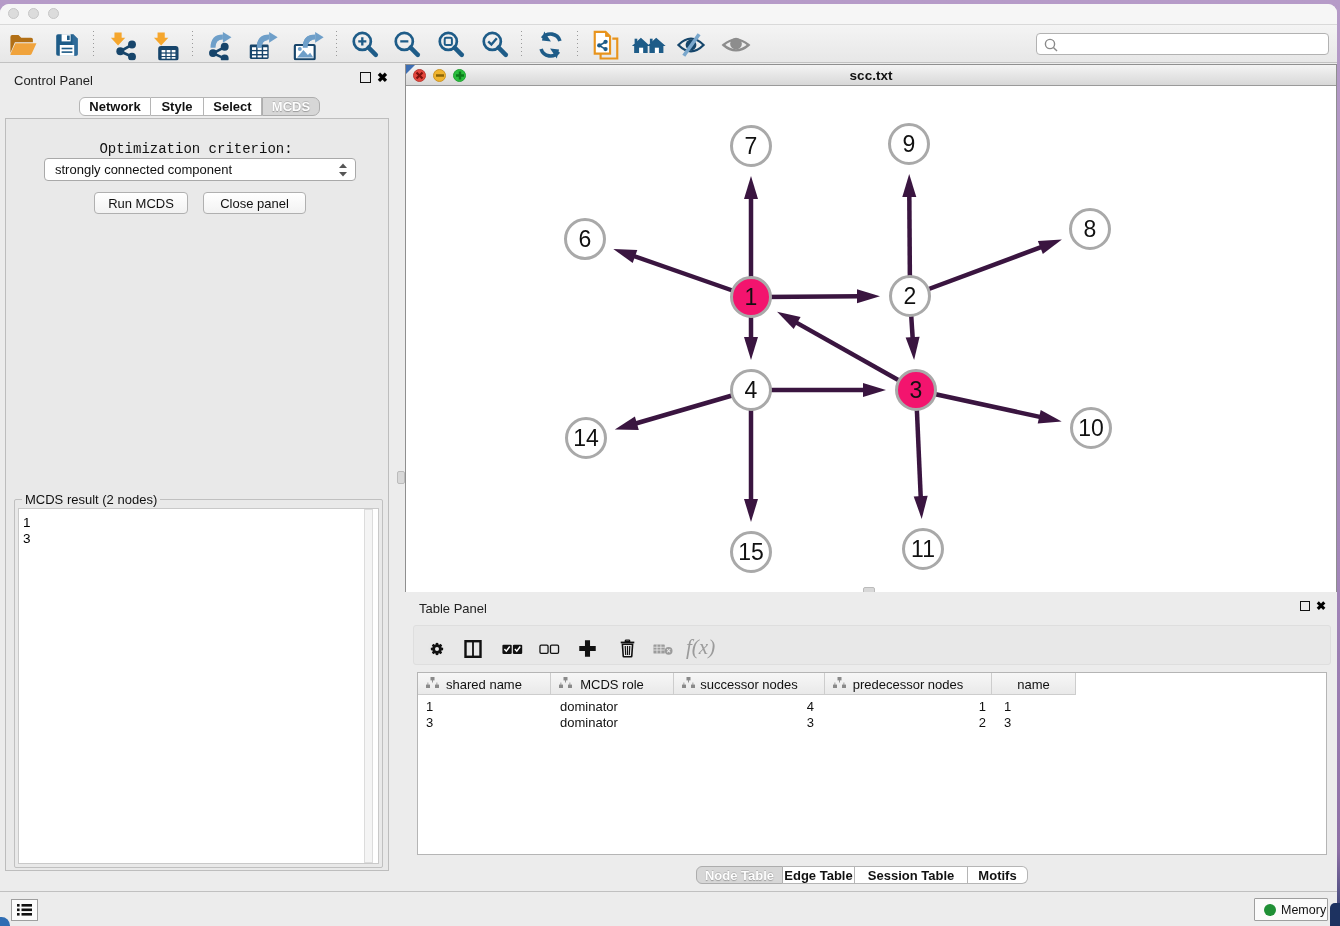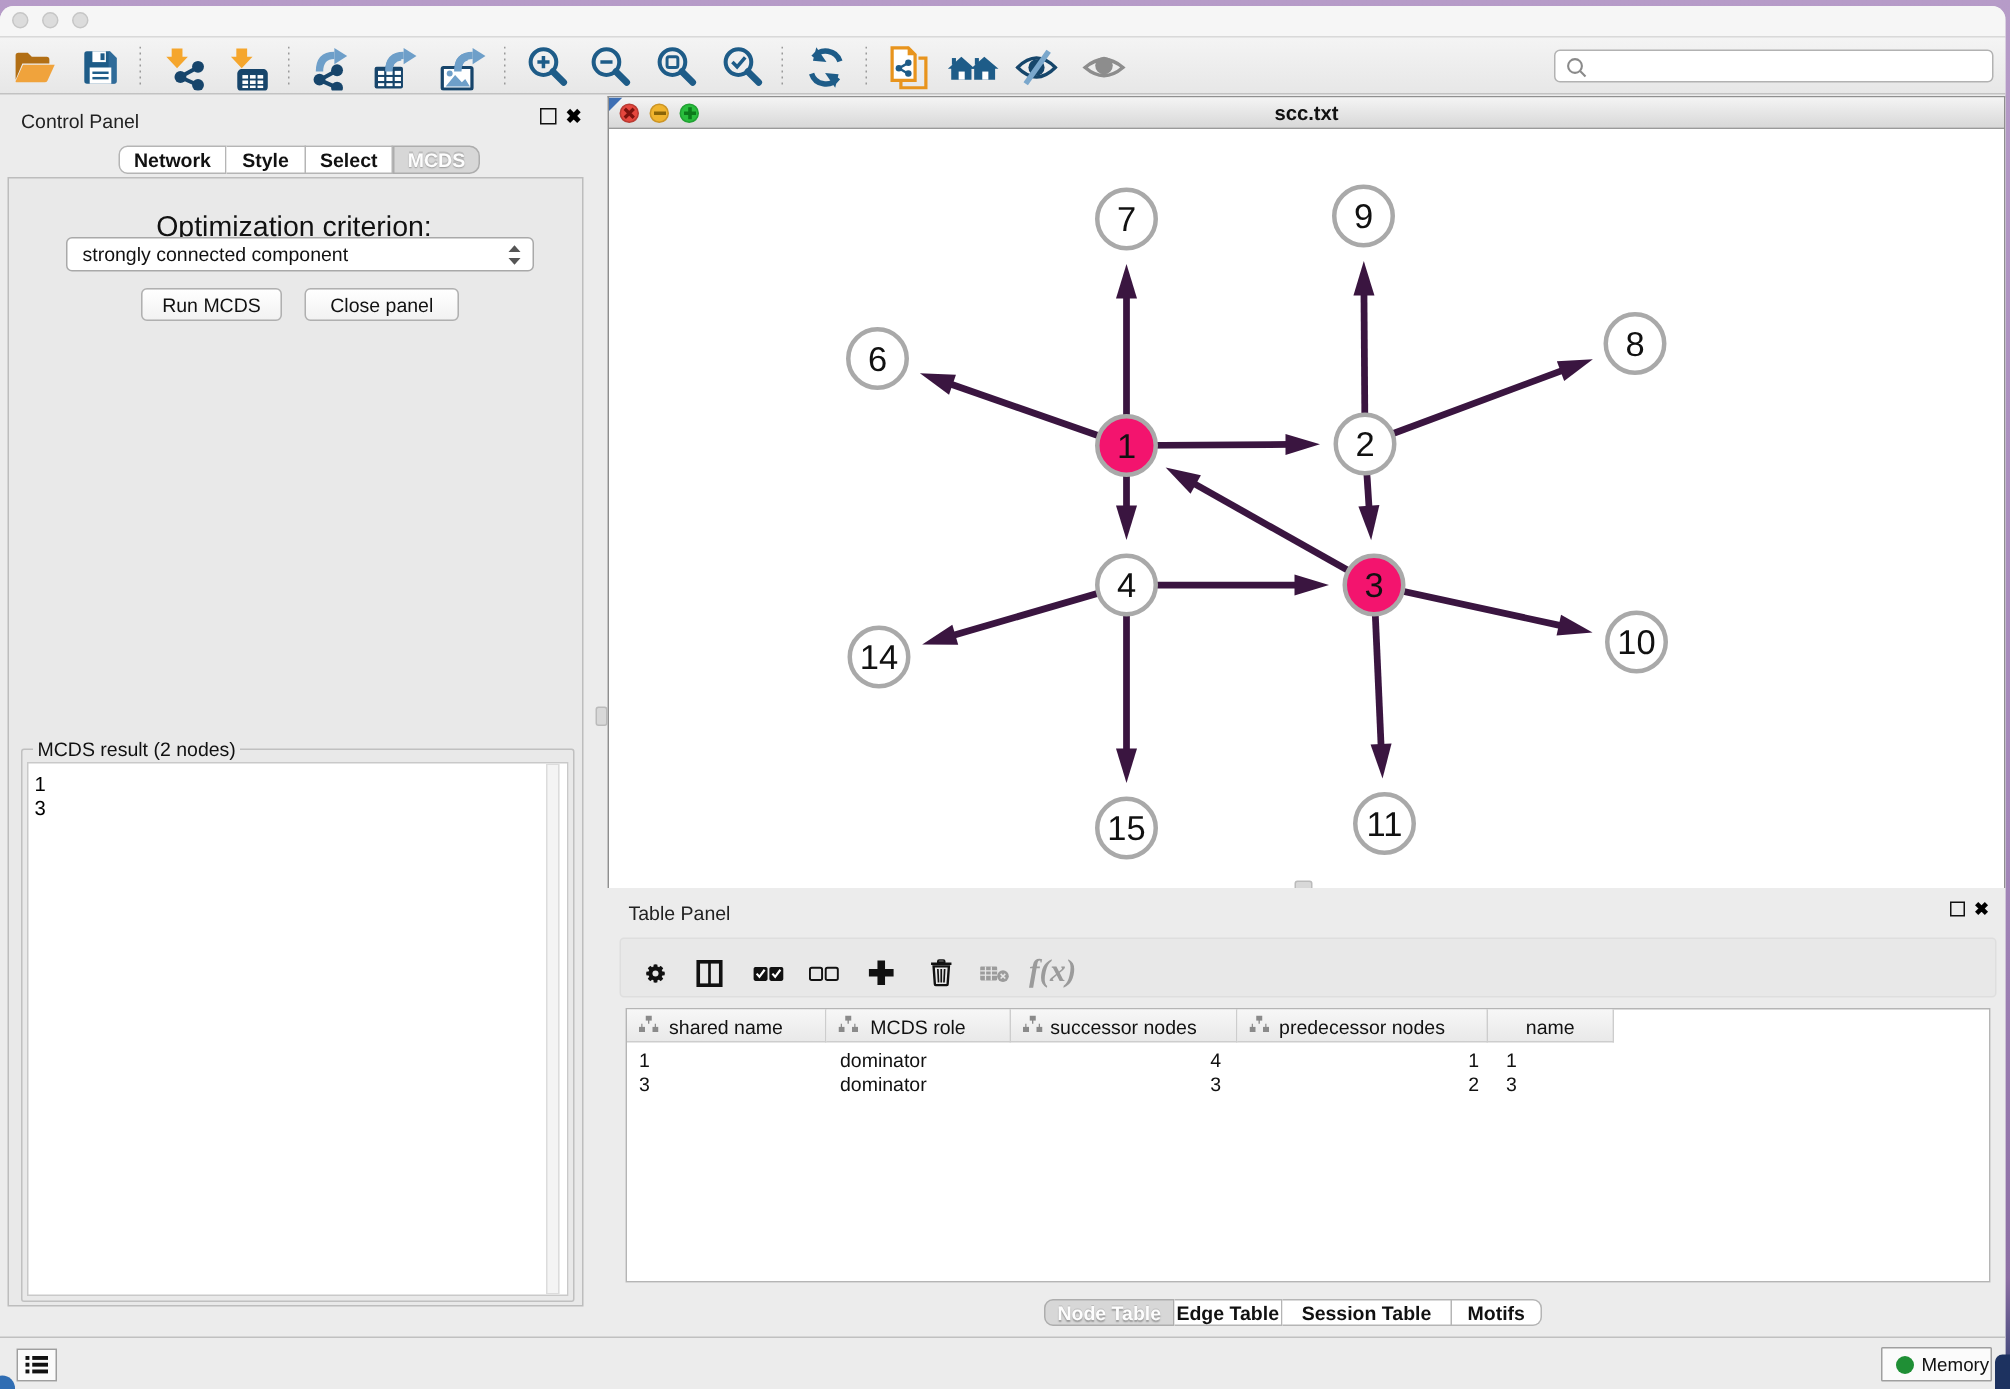--- a/index.html
+++ b/index.html
@@ -27,21 +27,21 @@
 .fieldset { position:absolute; left:14px; top:495px; width:369px; height:369px; border:1px solid #c0c0c0; border-radius:2px;padding-left:24px; }
 .fieldlab { position:absolute; left:7px; top:-8px; background:#e9e9e9; padding:0 3px; font-size:13px; color:#111; }
 .fwhite { position:absolute; left:3px; top:8px; width:361px; height:356px; background:#fff; border:1px solid #c9c9c9; }
 
 .netwin { position:absolute; left:405px; top:60px; width:932px; height:528px; border:1px solid #8f8f8f; border-bottom:none; background:#fff; }
 .nettitle { position:absolute; left:0; top:0; width:100%; height:21px; background:linear-gradient(180deg,#f4f4f4,#d8d8d8); border-bottom:1px solid #9a9a9a; }
 .light { position:absolute; top:4px; width:13px; height:13px; border-radius:50%; }
 .netcanvas { position:absolute; left:0; top:22px; width:930px; height:505px; background:#fff; }
 
 .tpanel { position:absolute; left:405px; top:588px; width:932px; height:299px; background:#ececec; }
-.ttool { position:absolute; left:8px; top:33px; width:918px; height:40px; background:#e8e8e8; border:1px solid #dedede; border-radius:3px;font-weight:bold; }
+.ttool { position:absolute; left:8px; top:33px; width:918px; height:40px; background:#e8e8e8; border:1px solid #dedede; border-radius:3px; }
 .tbox { position:absolute; left:12px; top:80px; width:910px; height:183px; background:#fff; border:1px solid #b5b5b5;padding-left:34px; }
 .thead { position:absolute; left:0; top:0; height:22px; background:linear-gradient(180deg,#f7f7f7,#e9e9e9); border-right:1px solid #cdcdcd; border-bottom:1px solid #cdcdcd; font-size:13px; color:#111; text-align:center; padding-top:4px; }
 .trow { position:absolute; font-size:13px; color:#111; }
 
 .btabs { position:absolute; display:flex; }
 
 .status { position:absolute; left:0; top:887px; width:100%; height:35px; background:#ececec; border-top:1px solid #c0c0c0; }
 .sbtn { position:absolute; background:#fbfbfb; border:1px solid #9f9f9f; }
 text { font-family:"Liberation Sans", sans-serif; }
 </style>
@@ -225,21 +225,21 @@
   <div class="ptitle abs" style="left:14px;top:69px;">Control Panel</div>
   <div class="abs" style="left:360px;top:68px;width:11px;height:11px;border:1.5px solid #111;"></div>
   <div class="abs" style="left:377px;top:66px;font-size:13px;font-weight:700;">✖</div>
   <div class="tabs" style="left:79px;top:93px;">
     <div class="tab first" style="width:72px;height:19px;">Network</div>
     <div class="tab" style="width:53px;height:19px;">Style</div>
     <div class="tab" style="width:58px;height:19px;">Select</div>
     <div class="tab sel" style="width:58px;height:19px;">MCDS</div>
   </div>
   <div class="cbox"></div>
-  <div class="abs" style="left:0;top:137px;width:392px;text-align:center;font-size:19px;color:#111;">Optimization criterion:</div>
+  <div class="abs" style="left:0;top:137px;width:392px;text-align:center;font-size:14px;color:#111;font-family:Liberation Mono, monospace;">Optimization criterion:</div>
   <div class="abs" style="left:44px;top:154px;width:312px;height:23px;background:#fff;border:1px solid #a9a9a9;border-radius:4px;font-size:13px;color:#111;padding:3px 0 0 10px;">strongly connected component
     <svg class="abs" style="right:6px;top:3px;" width="12" height="16" viewBox="0 0 12 16">
         <path d="M2 6 L6 1.5 L10 6 Z" fill="#555"></path>
         <path d="M2 10 L6 14.5 L10 10 Z" fill="#555"></path>
       </svg>
   </div>
   <div class="btn" style="left:94px;top:188px;width:94px;height:22px;padding-top:3px;">Run MCDS</div>
   <div class="btn" style="left:203px;top:188px;width:103px;height:22px;padding-top:3px;">Close panel</div>
   <div class="fieldset">
     <div class="fieldlab">MCDS result (2 nodes)</div>

